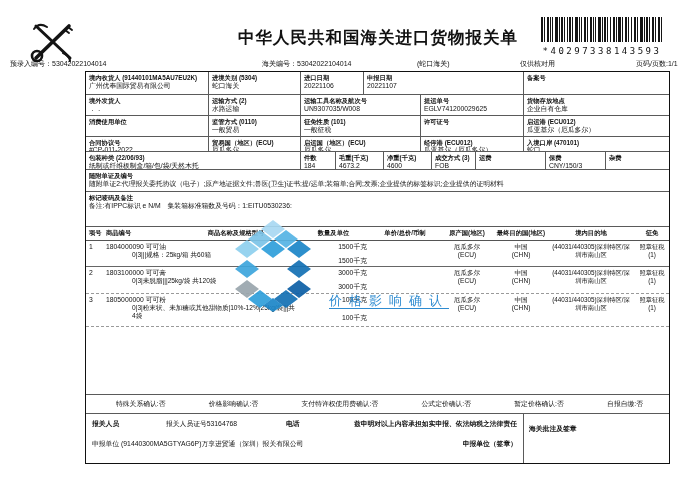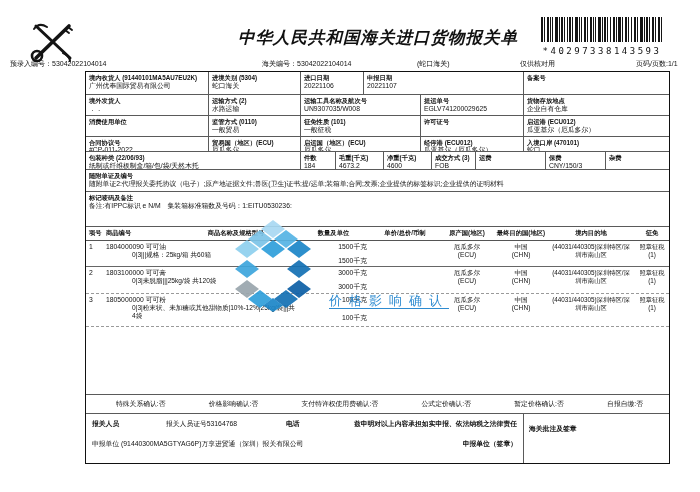--- a/index.html
+++ b/index.html
@@ -1,20 +1,20 @@
 <!DOCTYPE html>
 <html><head>
 <meta charset="utf-8">
 <style>
   html,body{margin:0;padding:0;background:#fff;}
   .page{position:relative;width:700px;height:492px;background:#fff;overflow:hidden;
         font-family:"Liberation Sans",sans-serif;color:#111;}
   .abs{position:absolute;}
   
-  .title{font-size:16.5px;font-weight:bold;letter-spacing:1px;white-space:nowrap;font-style:italic;}
+  .title{font-size:16.5px;font-weight:bold;letter-spacing:1px;white-space:nowrap;}
   .bc-text{font-family:"DejaVu Sans Mono",monospace;font-size:9px;letter-spacing:2.5px;text-align:center;margin-top:0px;}
   .sub{font-size:7px;white-space:nowrap;}
   
   .form{position:absolute;left:85px;top:71px;width:583px;height:391px;border:1.5px solid #111;box-sizing:content-box;background:transparent;}
   .f-row{display:flex;border-bottom:1px solid #5a5a5a;box-sizing:border-box;}
   .f-cell{border-right:1px solid #5a5a5a;padding:1.5px 3px 0 3px;box-sizing:border-box;overflow:hidden;}
   .f-cell:last-child{border-right:none;}
   .lab{font-size:6.3px;line-height:8px;font-weight:bold;white-space:nowrap;}
   .val{font-size:6.8px;line-height:8.5px;white-space:nowrap;}
   

